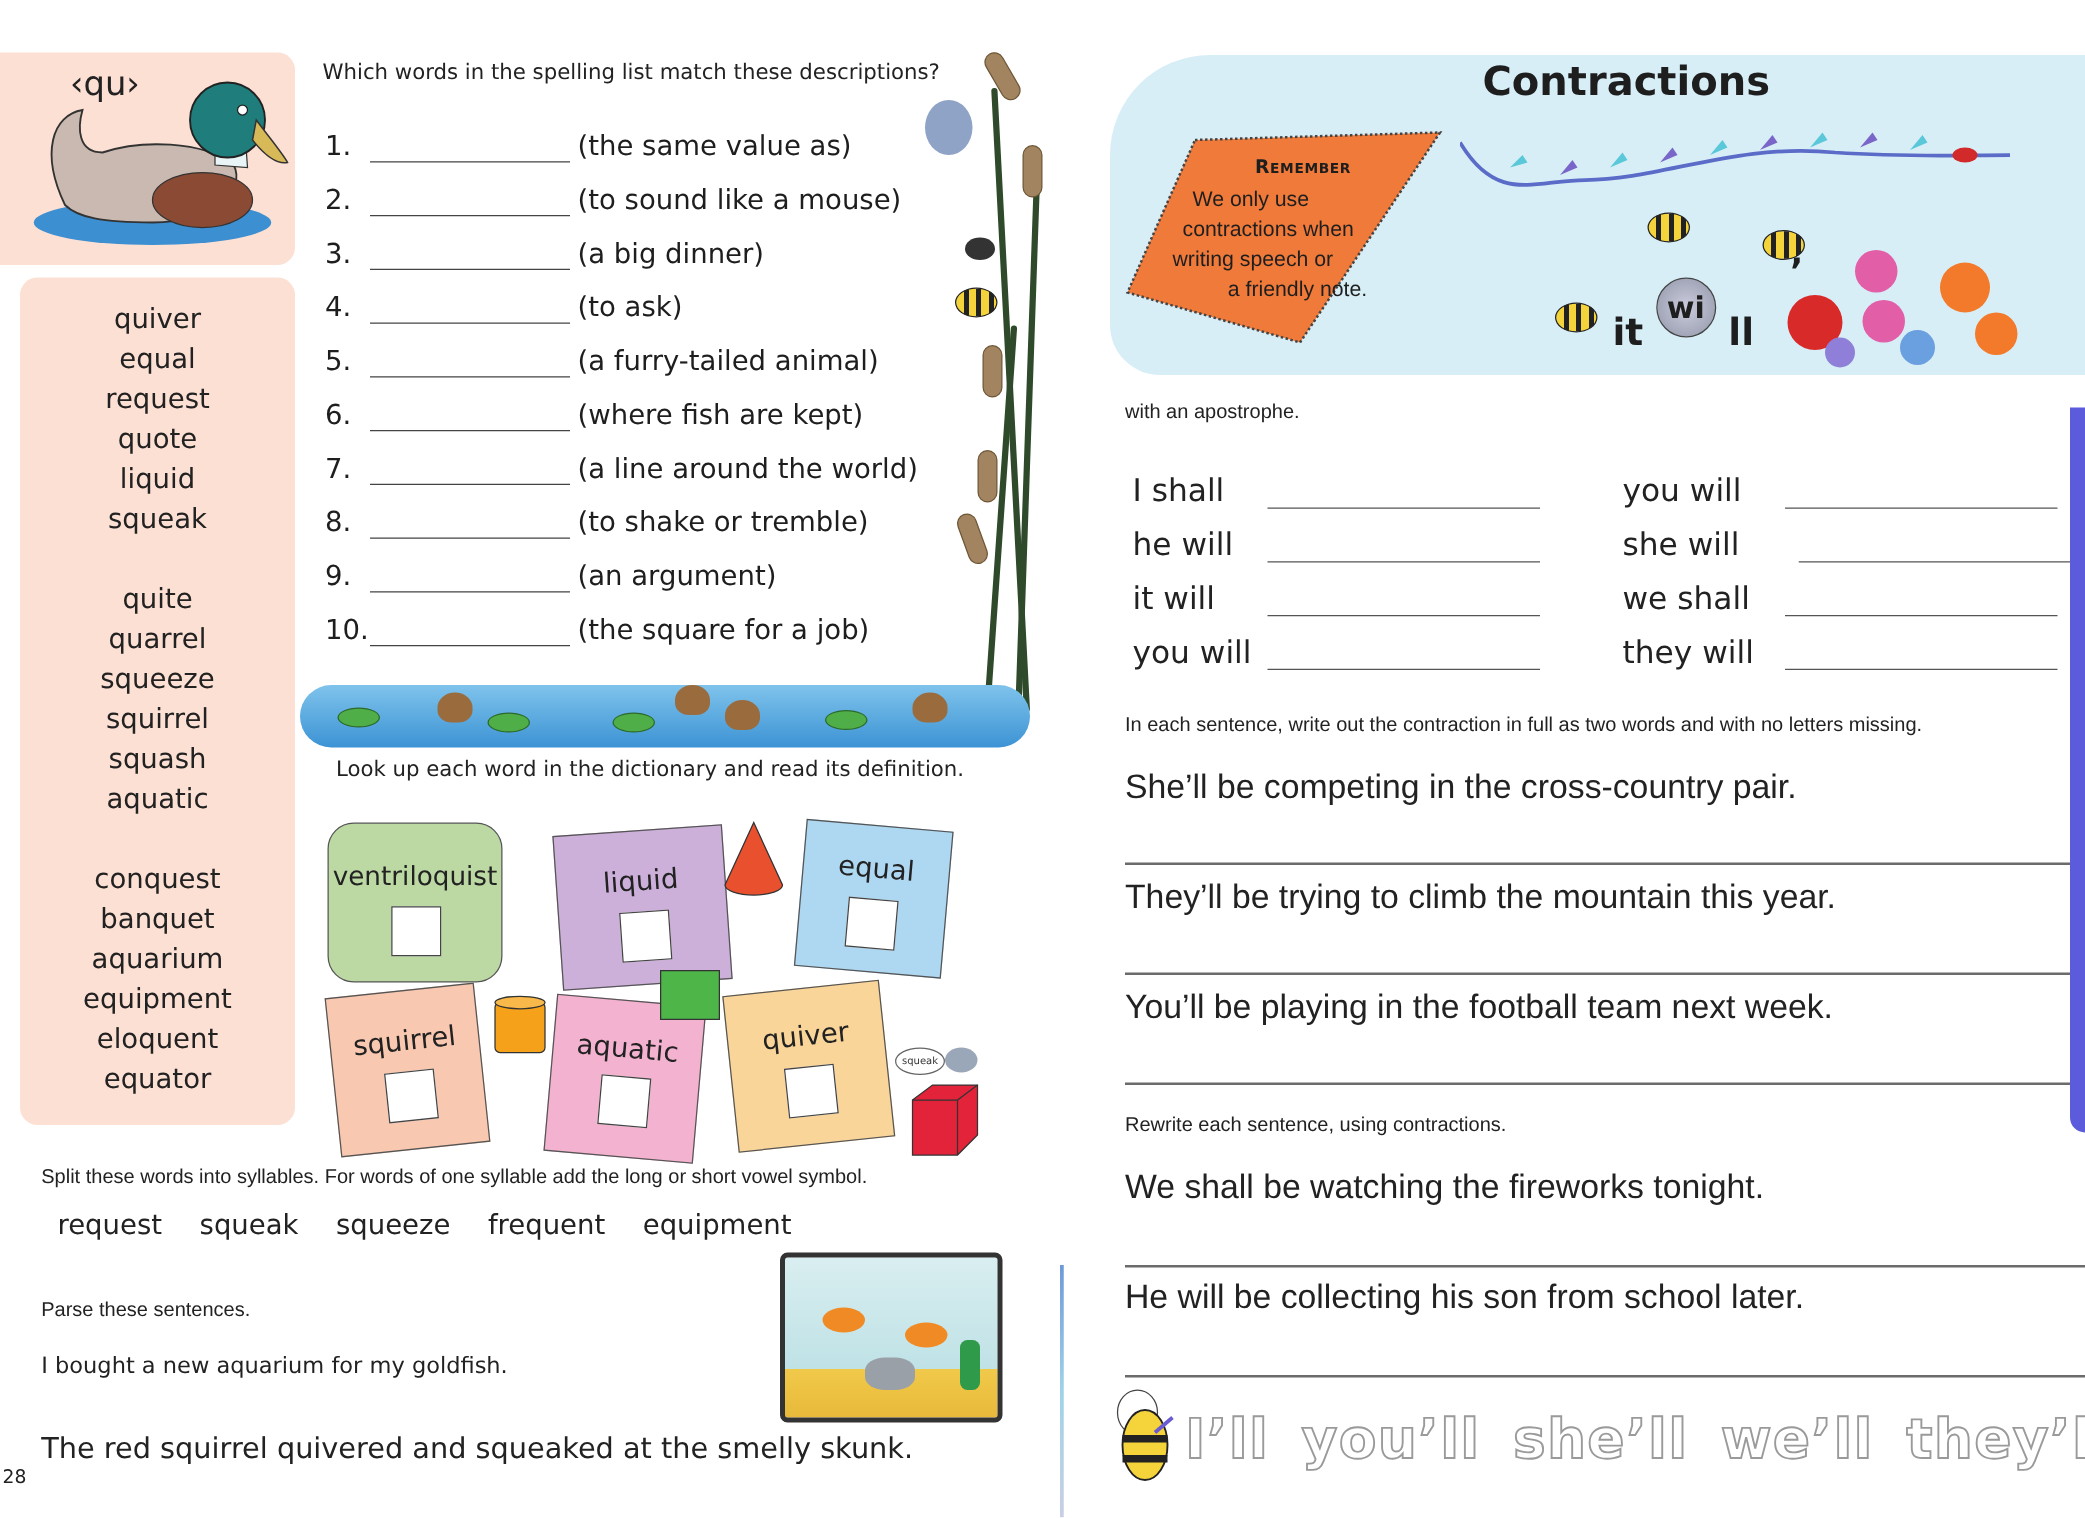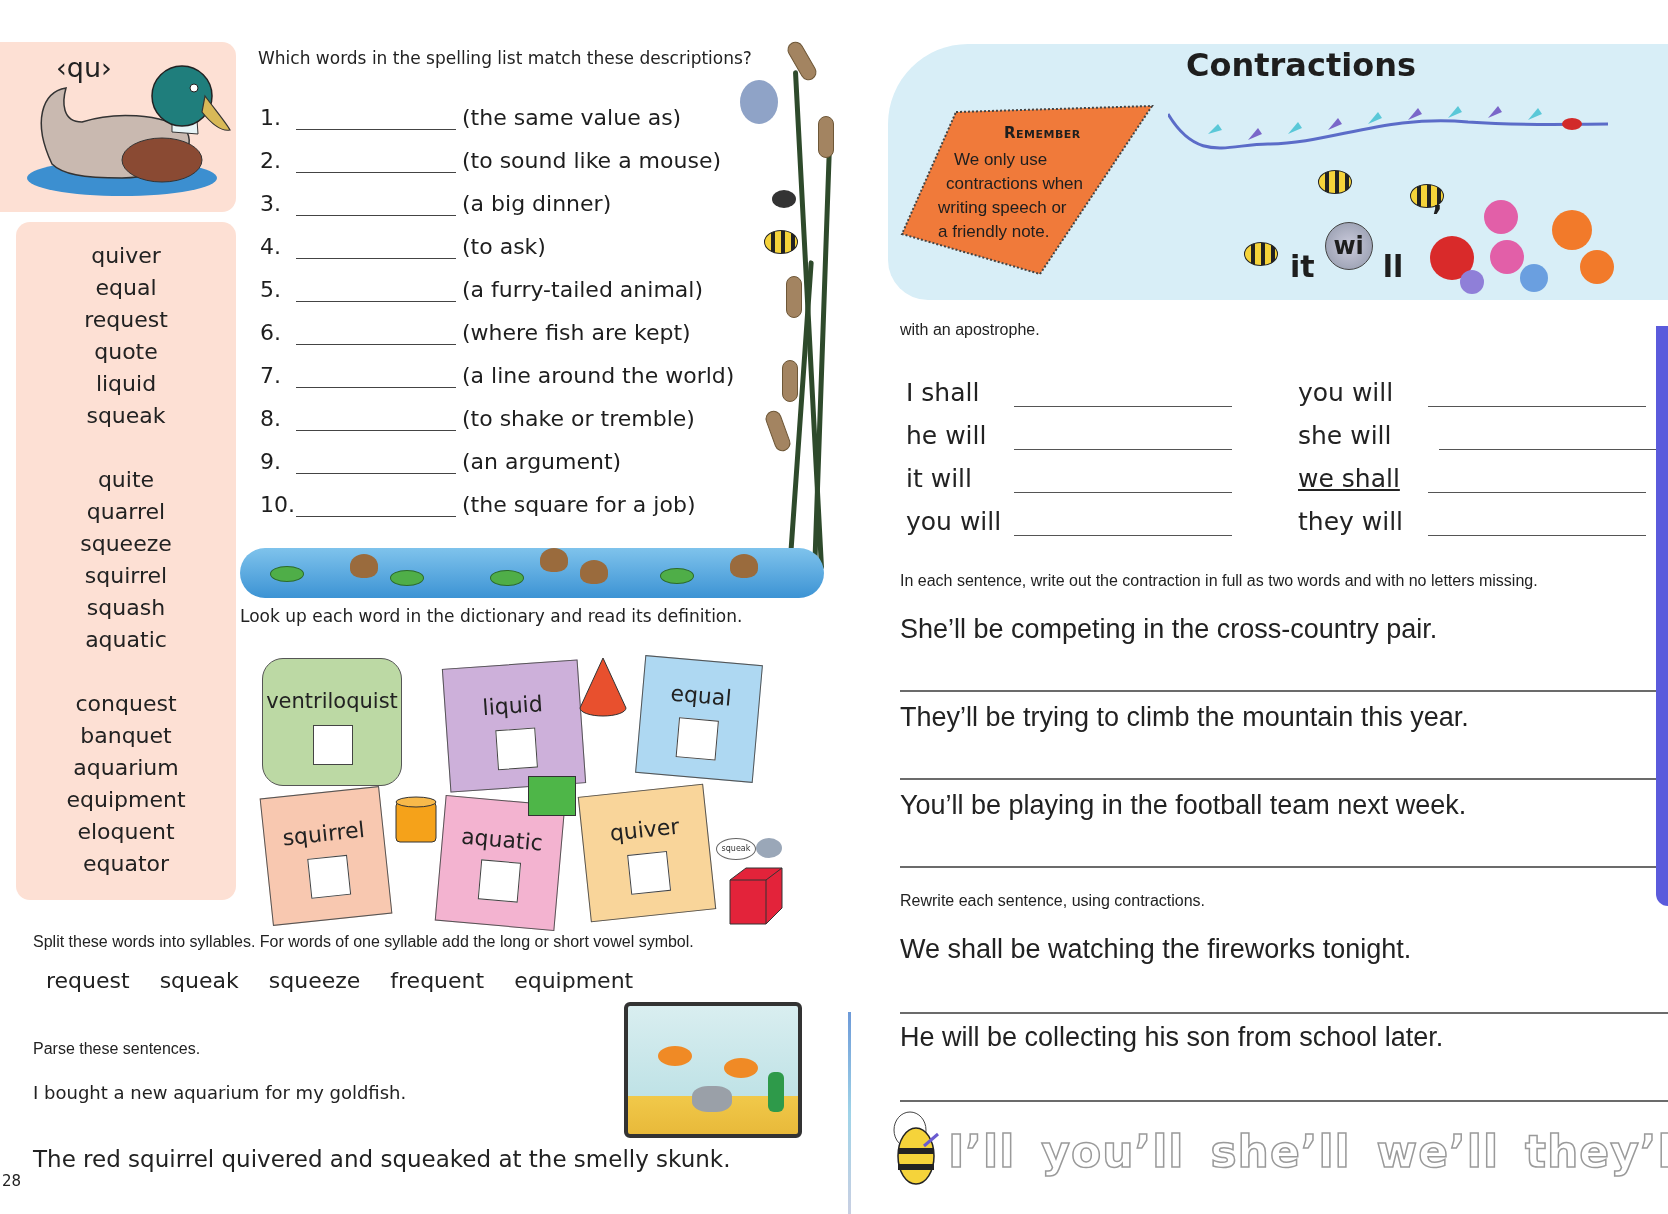--- a/index.html
+++ b/index.html
@@ -20,21 +20,21 @@
   .q-num { width: 36px; }
   .q-line { width: 160px; border-bottom: 1.5px solid #444; height: 22px; margin-right: 6px; }
 
   .pond { left: 240px; top: 548px; width: 584px; height: 50px; border-radius: 40px; background: linear-gradient(#7fc3ec, #3c93d4); }
   .lily { width: 34px; height: 16px; background: #4fae48; border-radius: 50%; border: 1px solid #2c6a2a; }
   .duckling { width: 28px; height: 24px; background: #9a6b3d; border-radius: 50% 50% 40% 40%; }
 
   .reed-stem { width: 5px; background: #2e4a2b; border-radius: 3px; }
   .reed-head { width: 16px; height: 42px; background: #a38461; border-radius: 8px; border: 1px solid #6e5737; }
 
-  .dict-text { left: 240px; top: 604px; width: 560px; font-size: 17px; line-height: 24px; color: #222; }
+  .dict-text { left: 240px; top: 604px; width: 560px; text-align: center; font-size: 17px; line-height: 24px; color: #222; }
 
   .card { position: absolute; border: 1.2px solid #555; }
   .card .lbl { position: absolute; left: 0; right: 0; text-align: center; font-size: 22px; color: #222; }
   .card .box { position: absolute; width: 40px; height: 40px; background: #fff; border: 1.5px solid #444; }
 
   .syll-title { left: 33px; top: 933px; font-size: 16px; color: #222; }
   .syll-words { left: 46px; top: 968px; font-size: 22px; color: #222; display: flex; gap: 30px; }
   .parse-title { left: 33px; top: 1040px; font-size: 16px; color: #222; }
   .parse-s1 { left: 33px; top: 1082px; font-size: 18px; color: #222; }
   .parse-s2 { left: 33px; top: 1146px; font-size: 23px; color: #222; }
@@ -261,21 +261,21 @@
 <div class="abs contractions-title">Contractions</div>
 
 <svg class="abs kite" viewBox="0 0 260 180">
   <path d="M56 8 L252 2 L140 170 L2 130 Z" fill="#f07a3a" stroke="#444" stroke-width="2" stroke-dasharray="2 2"></path>
 </svg>
 <div class="abs kite-heading">Remember</div>
 <div class="abs kite-text cond" style="top:148px;">
   <div style="padding-left:16px;">We only use</div>
   <div style="padding-left:8px;">contractions when</div>
   <div style="padding-left:0px;">writing speech or</div>
-  <div style="padding-left:-6px;">a friendly note.</div>
+  <div style="padding-left:-6px;text-align:center;">a friendly note.</div>
 </div>
 
 <svg class="abs tail" viewBox="0 0 450 60">
   <path d="M0 10 C30 60 60 40 100 40 C160 40 220 10 300 18 C360 22 400 20 440 20" fill="none" stroke="#5b6cc8" stroke-width="3"></path>
   <g fill="#5ac8d8">
       <path d="M40 30 l10 -10 l4 6z"></path>
       <path d="M120 30 l10 -12 l4 6z"></path>
       <path d="M200 20 l10 -12 l4 6z"></path>
       <path d="M280 14 l10 -12 l4 6z"></path>
       <path d="M360 16 l10 -12 l4 6z"></path>
@@ -332,21 +332,21 @@
 
 <div class="pair" style="left:1298px;top:378px;">
     <span class="word" style="width:130px;">you will</span>
     <span class="blank"></span>
   </div>
 <div class="pair" style="left:1298px;top:421px;gap:11px;">
     <span class="word" style="width:130px;">she will</span>
     <span class="blank"></span>
   </div>
 <div class="pair" style="left:1298px;top:464px;">
-    <span class="word" style="width:130px;text-decoration:underline;">we shall</span>
+    <span class="word" style="width:130px;">we shall</span>
     <span class="blank"></span>
   </div>
 <div class="pair" style="left:1298px;top:507px;">
     <span class="word" style="width:130px;">they will</span>
     <span class="blank"></span>
   </div>
 
 <div class="abs instr2 cond">In each sentence, write out the contraction in full as two words and with no letters missing.</div>
 
 <div class="sent cond" style="top:614px;">She’ll be competing in the cross-country pair.</div>

